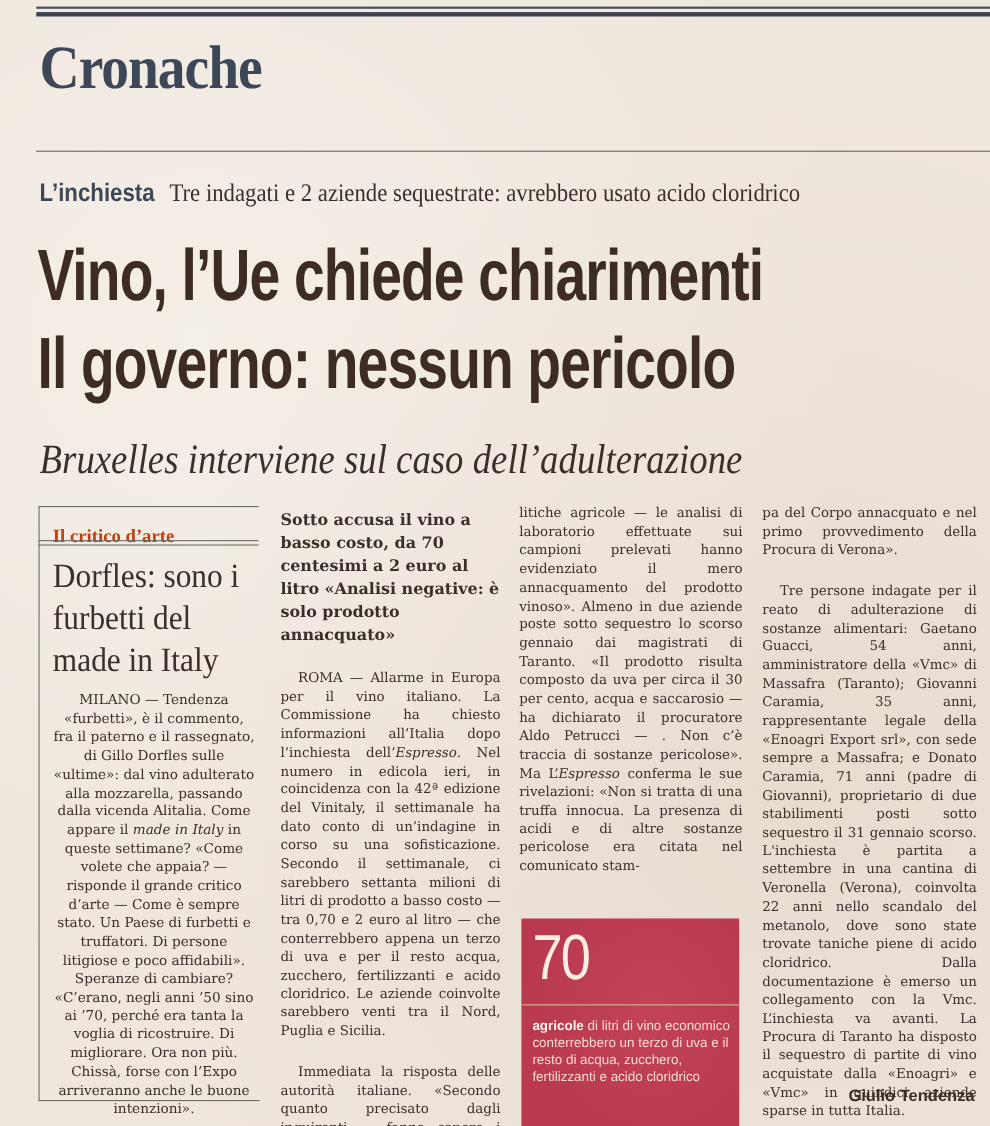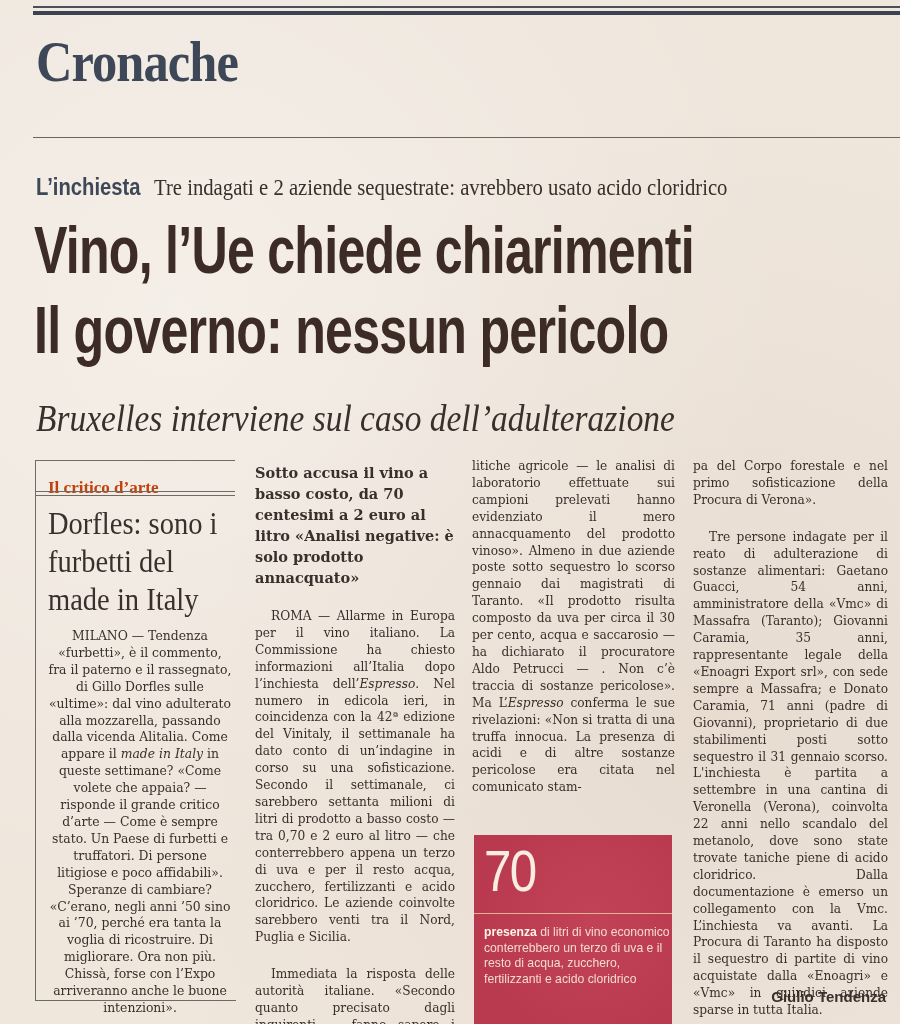--- a/index.html
+++ b/index.html
@@ -14,21 +14,21 @@
   }
   .rule-top { position:absolute; left:33px; right:0; top:6px; height:2px; background:#4a4f5c; }
   .rule-top2 { position:absolute; left:33px; right:0; top:11px; height:4px; background:#3d4250; }
   .section {
     position:absolute; left:36px; top:30px;
     font-family:"Liberation Serif", serif; font-weight:bold;
     font-size:56px; color:#3e4758; letter-spacing:-1px;
     transform:scaleX(0.9); transform-origin:left top;
   }
   .rule-mid { position:absolute; left:33px; right:0; top:137px; height:1px; background:#6b6560; }
-  .kicker { position:absolute; left:36px; top:174px; font-size:23px; white-space:nowrap; }
+  .kicker { position:absolute; left:36px; top:162px; font-size:23px; white-space:nowrap; }
   .kicker .k-label {
     font-family:"Liberation Sans", sans-serif; font-weight:bold; color:#3e4758;
     transform:scaleX(0.88); display:inline-block; transform-origin:left;
     margin-right:-8px;
   }
   .kicker .k-text {
     font-family:"Liberation Serif", serif; color:#3a2f2b;
     display:inline-block; transform:scaleX(0.9); transform-origin:left;
   }
   .headline {
@@ -141,21 +141,21 @@
   <p class="indent">Immediata la risposta delle autorità italiane. «Secondo quanto precisato dagli inquirenti — fanno sapere i ministeri della Salute e delle Po-</p>
 </div>
 
 <div class="col col3">
   <p><span>litiche agricole — le analisi di laboratorio effettuate sui campioni prelevati hanno evidenziato il mero annacquamento del prodotto vinoso». Almeno in due aziende poste sotto sequestro lo scorso gennaio dai magistrati di Taranto. «Il prodotto risulta composto da uva per circa il 30 per cento, acqua e saccarosio — ha dichiarato il procuratore Aldo Petrucci — . Non c’è traccia di sostanze pericolose». Ma L’</span><i>Espresso</i><span> conferma le sue rivelazioni: «Non si tratta di una truffa innocua. La presenza di acidi e di altre sostanze pericolose era citata nel comunicato stam-</span></p>
 </div>
 
 <div class="infobox">
   <div class="num">70</div>
   <div class="divider"></div>
-  <div class="desc"><b>presenza</b><span> di litri di vino economico conterrebbero un terzo di uva e il resto di acqua, zucchero, fertilizzanti e acido cloridrico</span></div>
+  <div class="desc"><b>agricole</b><span> di litri di vino economico conterrebbero un terzo di uva e il resto di acqua, zucchero, fertilizzanti e acido cloridrico</span></div>
 </div>
 
 <div class="col col4">
-  <p>pa del Corpo forestale e nel primo sofisticazione della Procura di Verona».</p>
+  <p>pa del Corpo annacquato e nel primo provvedimento della Procura di Verona».</p>
   <p class="indent">Tre persone indagate per il reato di adulterazione di sostanze alimentari: Gaetano Guacci, 54 anni, amministratore della «Vmc» di Massafra (Taranto); Giovanni Caramia, 35 anni, rappresentante legale della «Enoagri Export srl», con sede sempre a Massafra; e Donato Caramia, 71 anni (padre di Giovanni), proprietario di due stabilimenti posti sotto sequestro il 31 gennaio scorso. L'inchiesta è partita a settembre in una cantina di Veronella (Verona), coinvolta 22 anni nello scandalo del metanolo, dove sono state trovate taniche piene di acido cloridrico. Dalla documentazione è emerso un collegamento con la Vmc. L’inchiesta va avanti. La Procura di Taranto ha disposto il sequestro di partite di vino acquistate dalla «Enoagri» e «Vmc» in quindici aziende sparse in tutta Italia.</p>
 </div>
 
 <div class="byline">Giulio Tendenza</div>
 
 </body></html>

